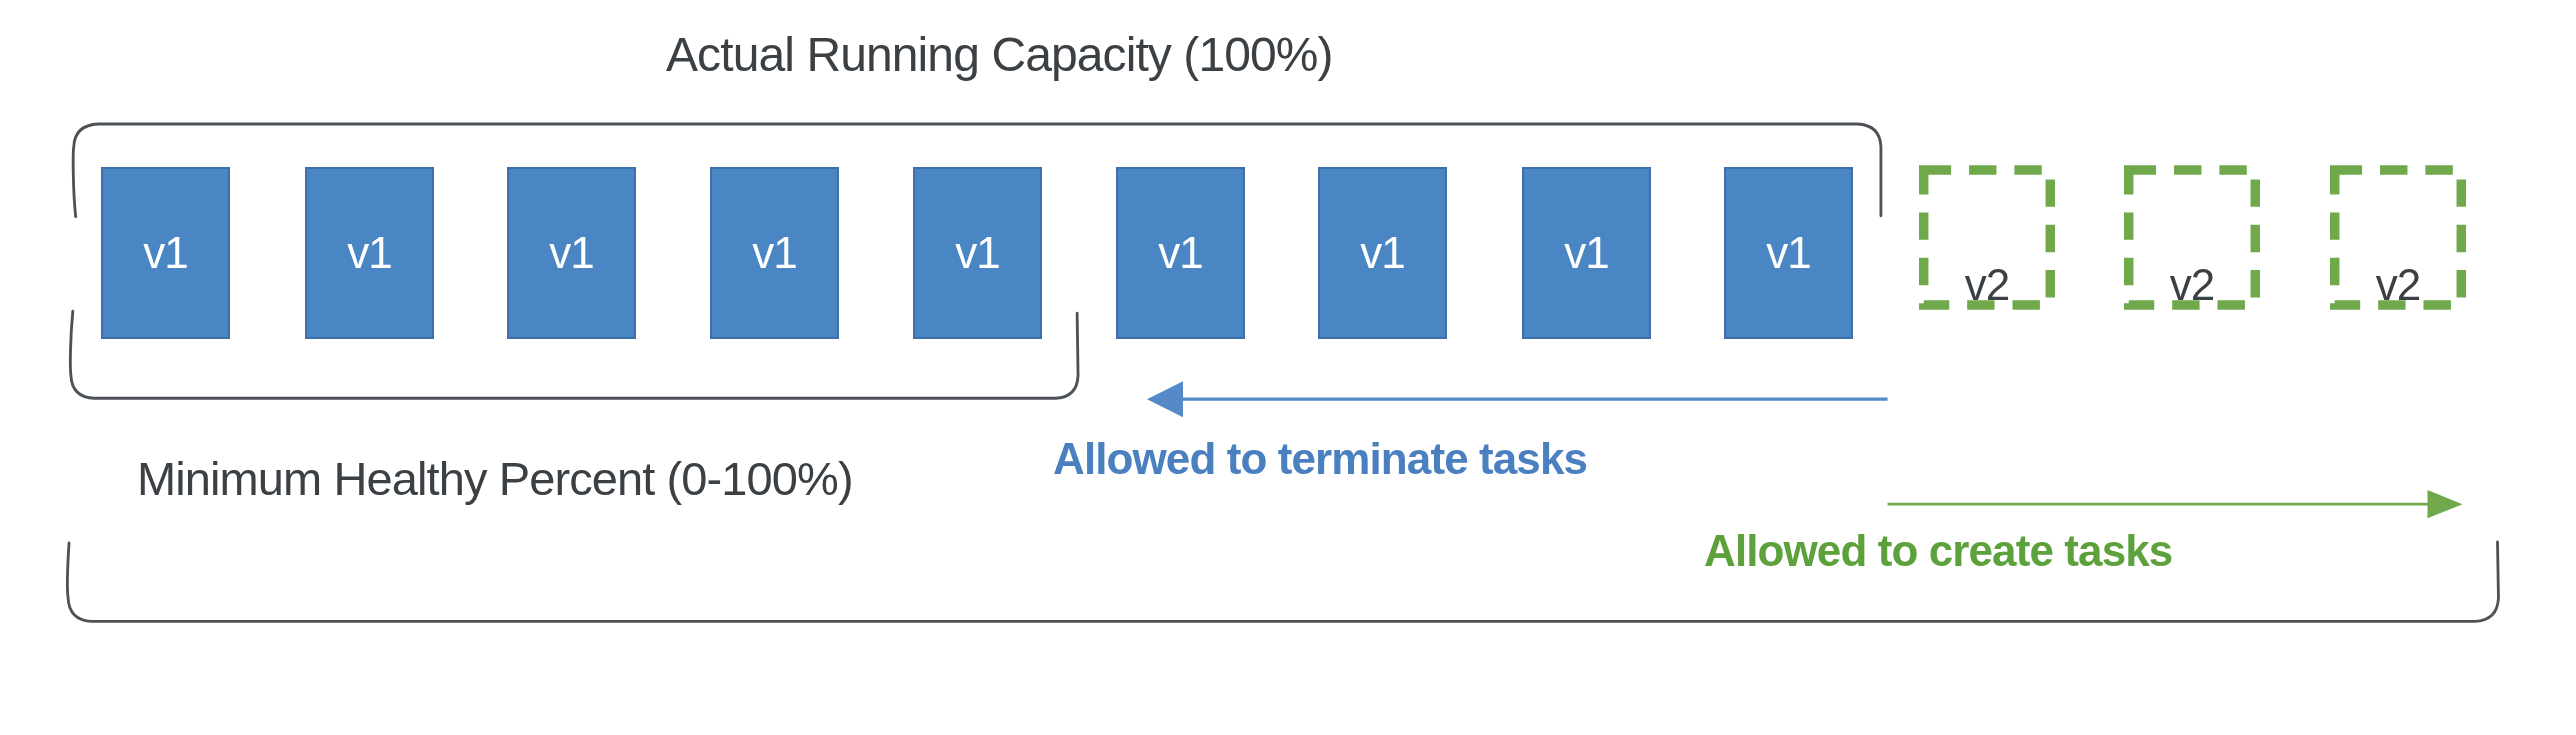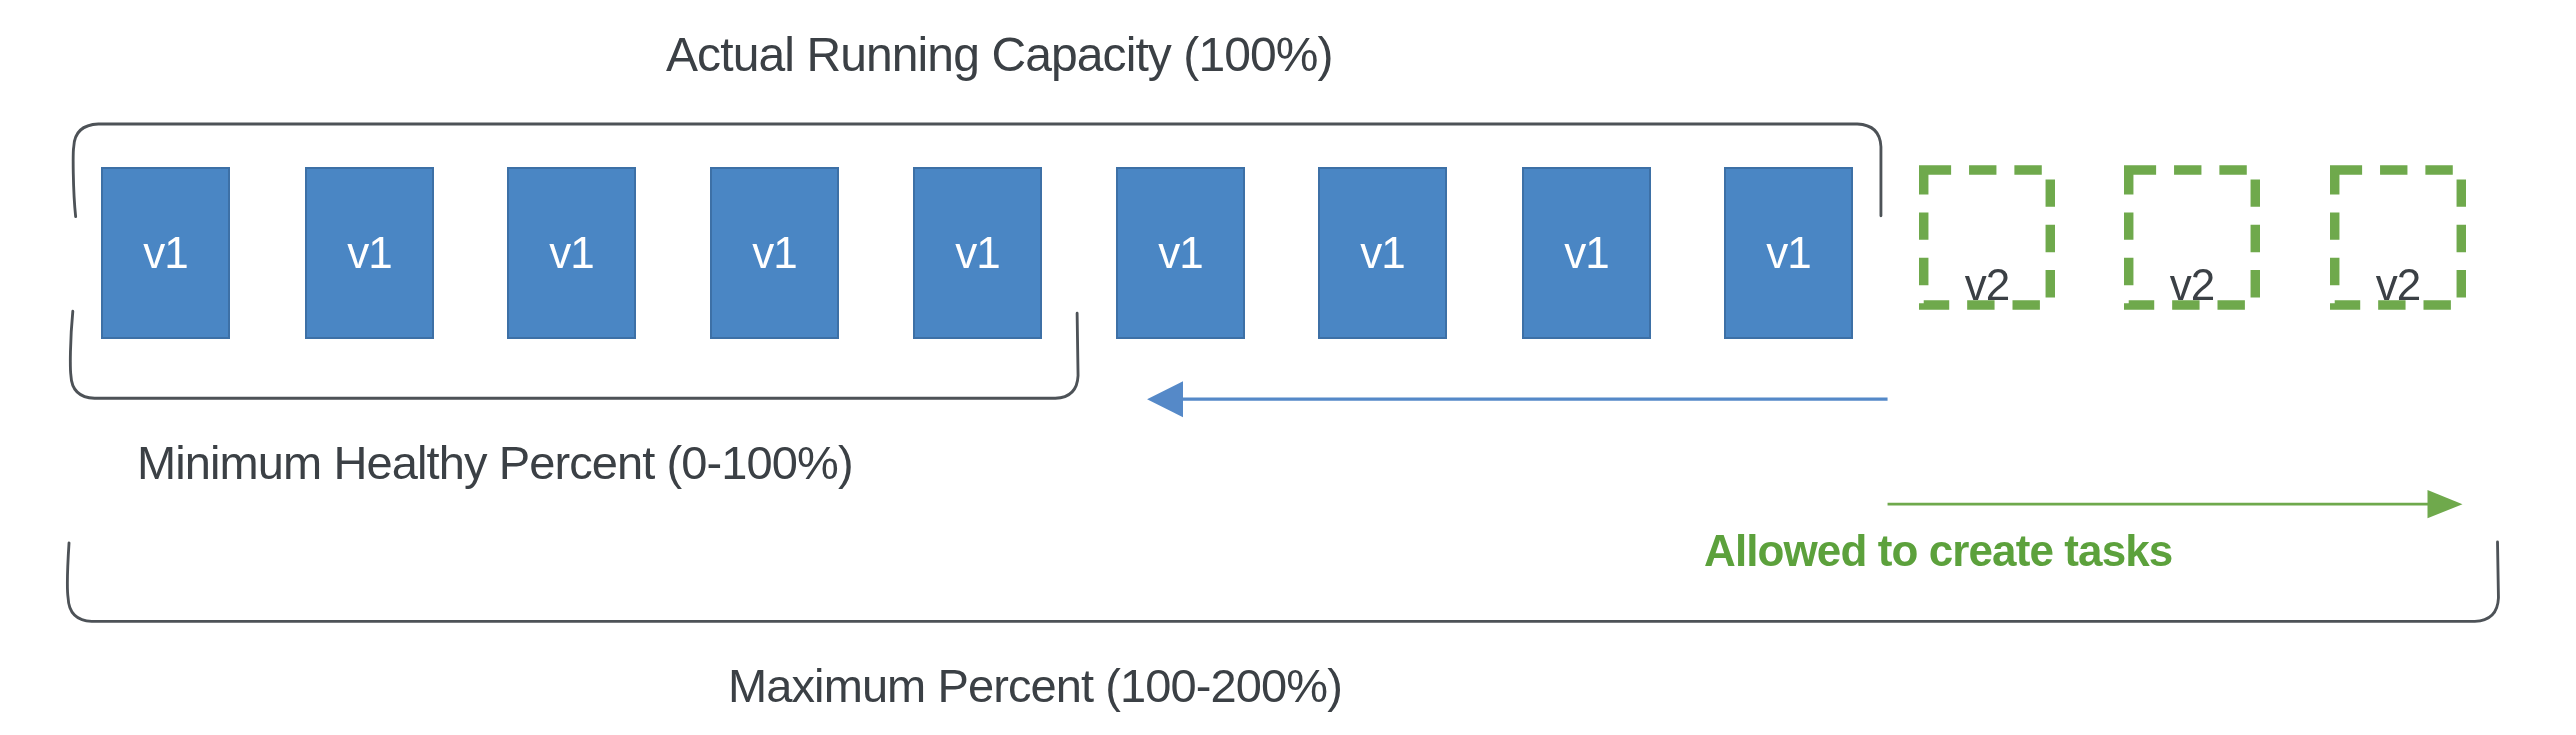--- a/index.html
+++ b/index.html
@@ -24,21 +24,21 @@
   }
   .label {
     position: absolute;
     width: 946px;
     text-align: left;
     color: var(--text_gray);
     letter-spacing: -0.9px;
     white-space: nowrap;
   }
   .label.title     { left: 666px;  top: 26.5px;  font-size: 48px; }
-  .label.min       { left: 137px;  top: 435px; font-size: 47px; }
+  .label.min       { left: 137px;  top: 451px; font-size: 47px; }
   .label.max       { left: 728px;  top: 658px; font-size: 47px; }
   .label.terminate { left: 1053px; top: 434px; font-size: 44px; font-weight: bold; color: var(--blue_text); }
   .label.create    { left: 1704px; top: 526px; font-size: 44px; font-weight: bold; color: var(--green_text); }
 
   .task {
     position: absolute;
     display: flex;
     align-items: center;
     justify-content: center;
     font-size: 44px;
@@ -105,22 +105,22 @@
     </g>
 
     <g>
       <line class="arrow-line-green" x1="1996" y1="533" x2="2570" y2="533"></line>
       <polygon class="arrow-head-green" points="2604,533 2567,518 2567,548"></polygon>
     </g>
   </svg>
 
   <div class="label title">Actual Running Capacity (100%)</div>
   <div class="label min">Minimum Healthy Percent (0-100%)</div>
+  <div class="label terminate">Allowed to terminate tasks</div>
   <div class="label create">Allowed to create tasks</div>
-  <div class="label max">Maximum Percent (100-200%)</div>
 
   <div class="task v1" style="left:101px">
       <span>v1</span>
     </div>
   <div class="task v1" style="left:305px">
       <span>v1</span>
     </div>
   <div class="task v1" style="left:507px">
       <span>v1</span>
     </div>

